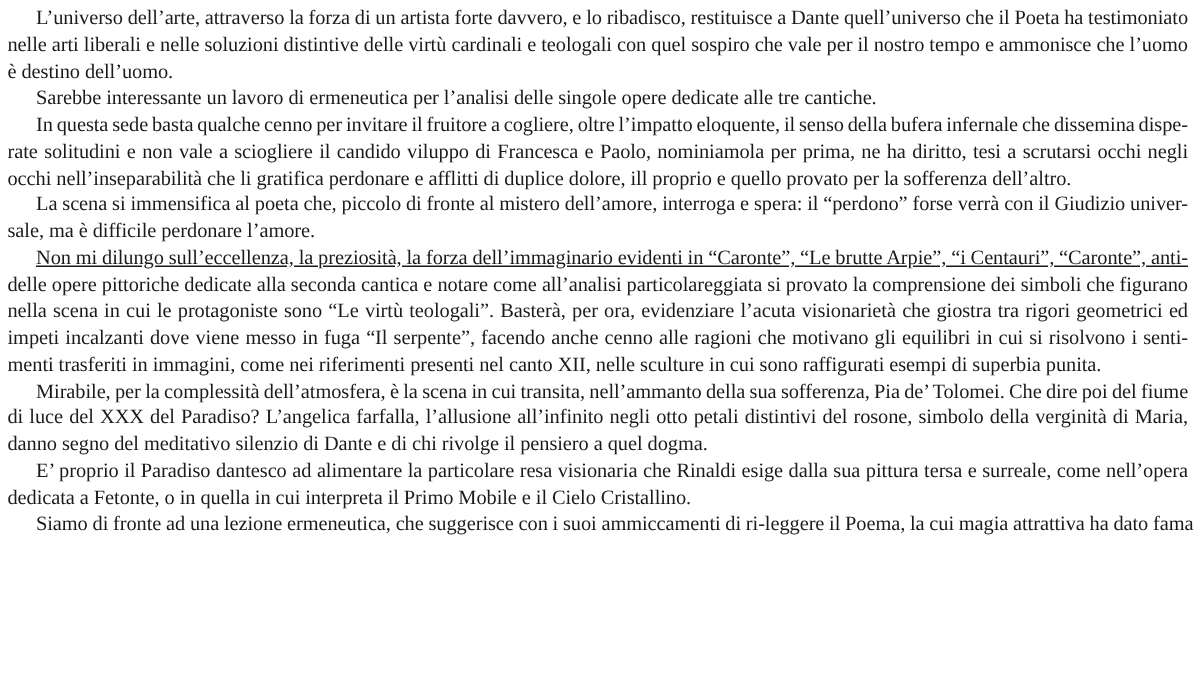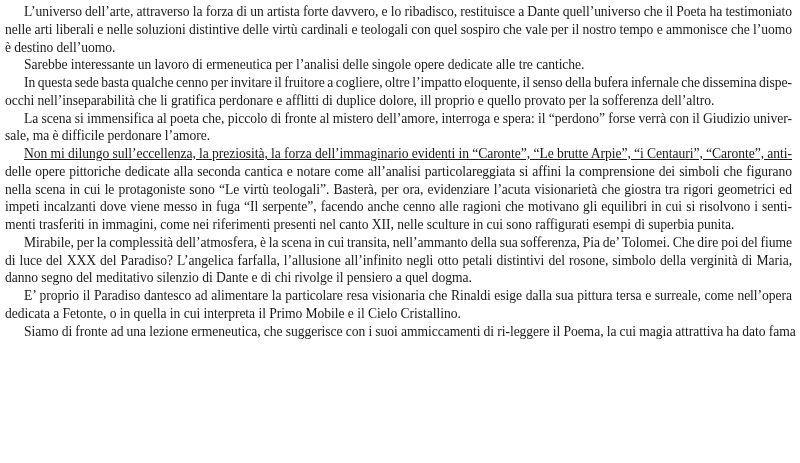--- a/index.html
+++ b/index.html
@@ -29,31 +29,32 @@
     <span class="line" style="word-spacing: 0px;">nelle arti liberali e nelle soluzioni distintive delle virtù cardinali e teologali con quel sospiro che vale per il nostro tempo e ammonisce che l’uomo</span>
     <span class="line last">è destino dell’uomo.</span>
   </div>
 
   <div class="p-wrap">
     <span class="line last" style="padding-left:19px">Sarebbe interessante un lavoro di ermeneutica per l’analisi delle singole opere dedicate alle tre cantiche.</span>
   </div>
 
   <div class="p-wrap">
     <span class="line" style="padding-left: 19px; word-spacing: -0.78px;">In questa sede basta qualche cenno per invitare il fruitore a cogliere, oltre l’impatto eloquente, il senso della bufera infernale che dissemina dispe-</span>
+    <span class="line" style="word-spacing: 0px;">rate solitudini e non vale a sciogliere il candido viluppo di Francesca e Paolo, nominiamola per prima, ne ha diritto, tesi a scrutarsi occhi negli</span>
     <span class="line last">occhi nell’inseparabilità che li gratifica perdonare e afflitti di duplice dolore, ill proprio e quello provato per la sofferenza dell’altro.</span>
   </div>
 
   <div class="p-wrap">
     <span class="line" style="padding-left: 19px; word-spacing: -0.07px;">La scena si immensifica al poeta che, piccolo di fronte al mistero dell’amore, interroga e spera: il “perdono” forse verrà con il Giudizio univer-</span>
     <span class="line last">sale, ma è difficile perdonare l’amore.</span>
   </div>
 
   <div class="p-wrap">
     <span class="line" style="padding-left: 19px; word-spacing: -0.09px; text-decoration: underline;">Non mi dilungo sull’eccellenza, la preziosità, la forza dell’immaginario evidenti in “Caronte”, “Le brutte Arpie”, “i Centauri”, “Caronte”, anti-</span>
-    <span class="line" style="word-spacing: 0px;">delle opere pittoriche dedicate alla seconda cantica e notare come all’analisi particolareggiata si affini la comprensione dei simboli che figurano</span>
+    <span class="line" style="word-spacing: 0px;">delle opere pittoriche dedicate alla seconda cantica e notare come all’analisi particolareggiata si provato la comprensione dei simboli che figurano</span>
     <span class="line" style="word-spacing: 0px;">nella scena in cui le protagoniste sono “Le virtù teologali”. Basterà, per ora, evidenziare l’acuta visionarietà che giostra tra rigori geometrici ed</span>
     <span class="line" style="word-spacing: 0px;">impeti incalzanti dove viene messo in fuga “Il serpente”, facendo anche cenno alle ragioni che motivano gli equilibri in cui si risolvono i senti-</span>
     <span class="line last">menti trasferiti in immagini, come nei riferimenti presenti nel canto XII, nelle sculture in cui sono raffigurati esempi di superbia punita.</span>
   </div>
 
   <div class="p-wrap">
     <span class="line" style="padding-left: 19px; word-spacing: -0.45px;">Mirabile, per la complessità dell’atmosfera, è la scena in cui transita, nell’ammanto della sua sofferenza, Pia de’ Tolomei. Che dire poi del fiume</span>
     <span class="line" style="word-spacing: 0px;">di luce del XXX del Paradiso? L’angelica farfalla, l’allusione all’infinito negli otto petali distintivi del rosone, simbolo della verginità di Maria,</span>
     <span class="line last">danno segno del meditativo silenzio di Dante e di chi rivolge il pensiero a quel dogma.</span>
   </div>

